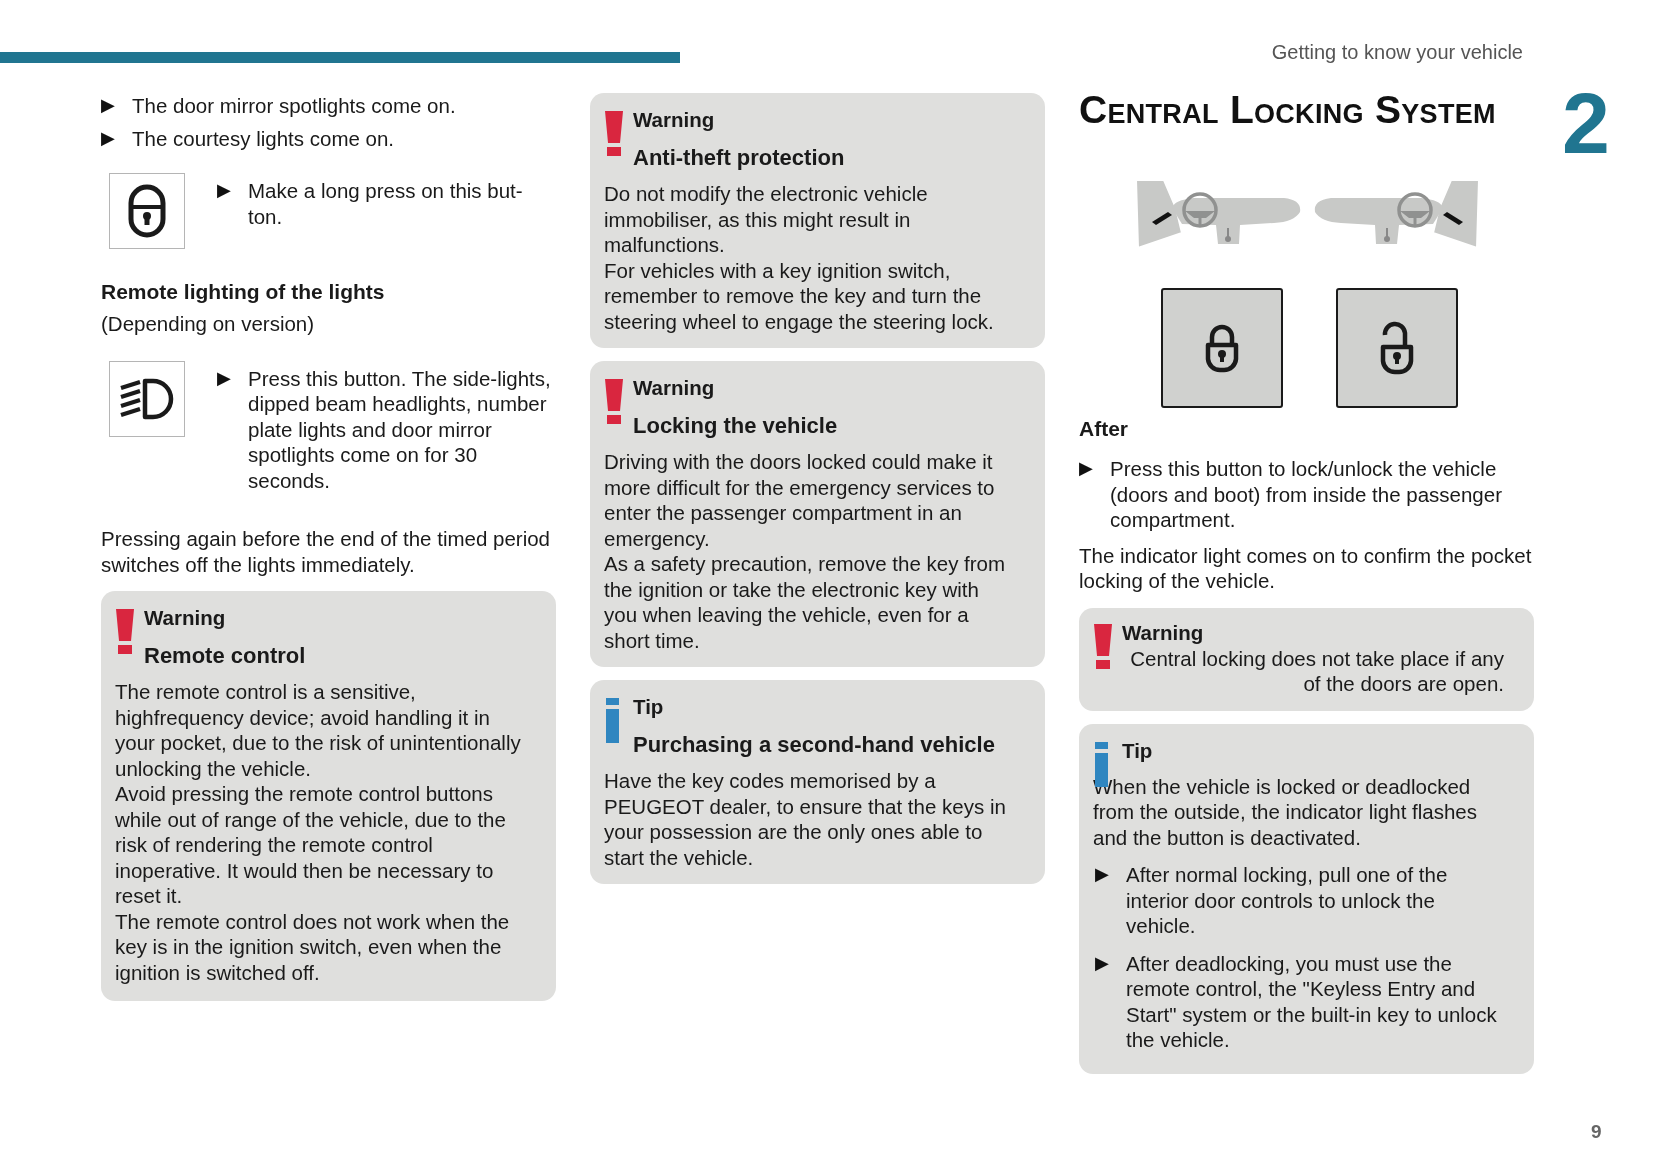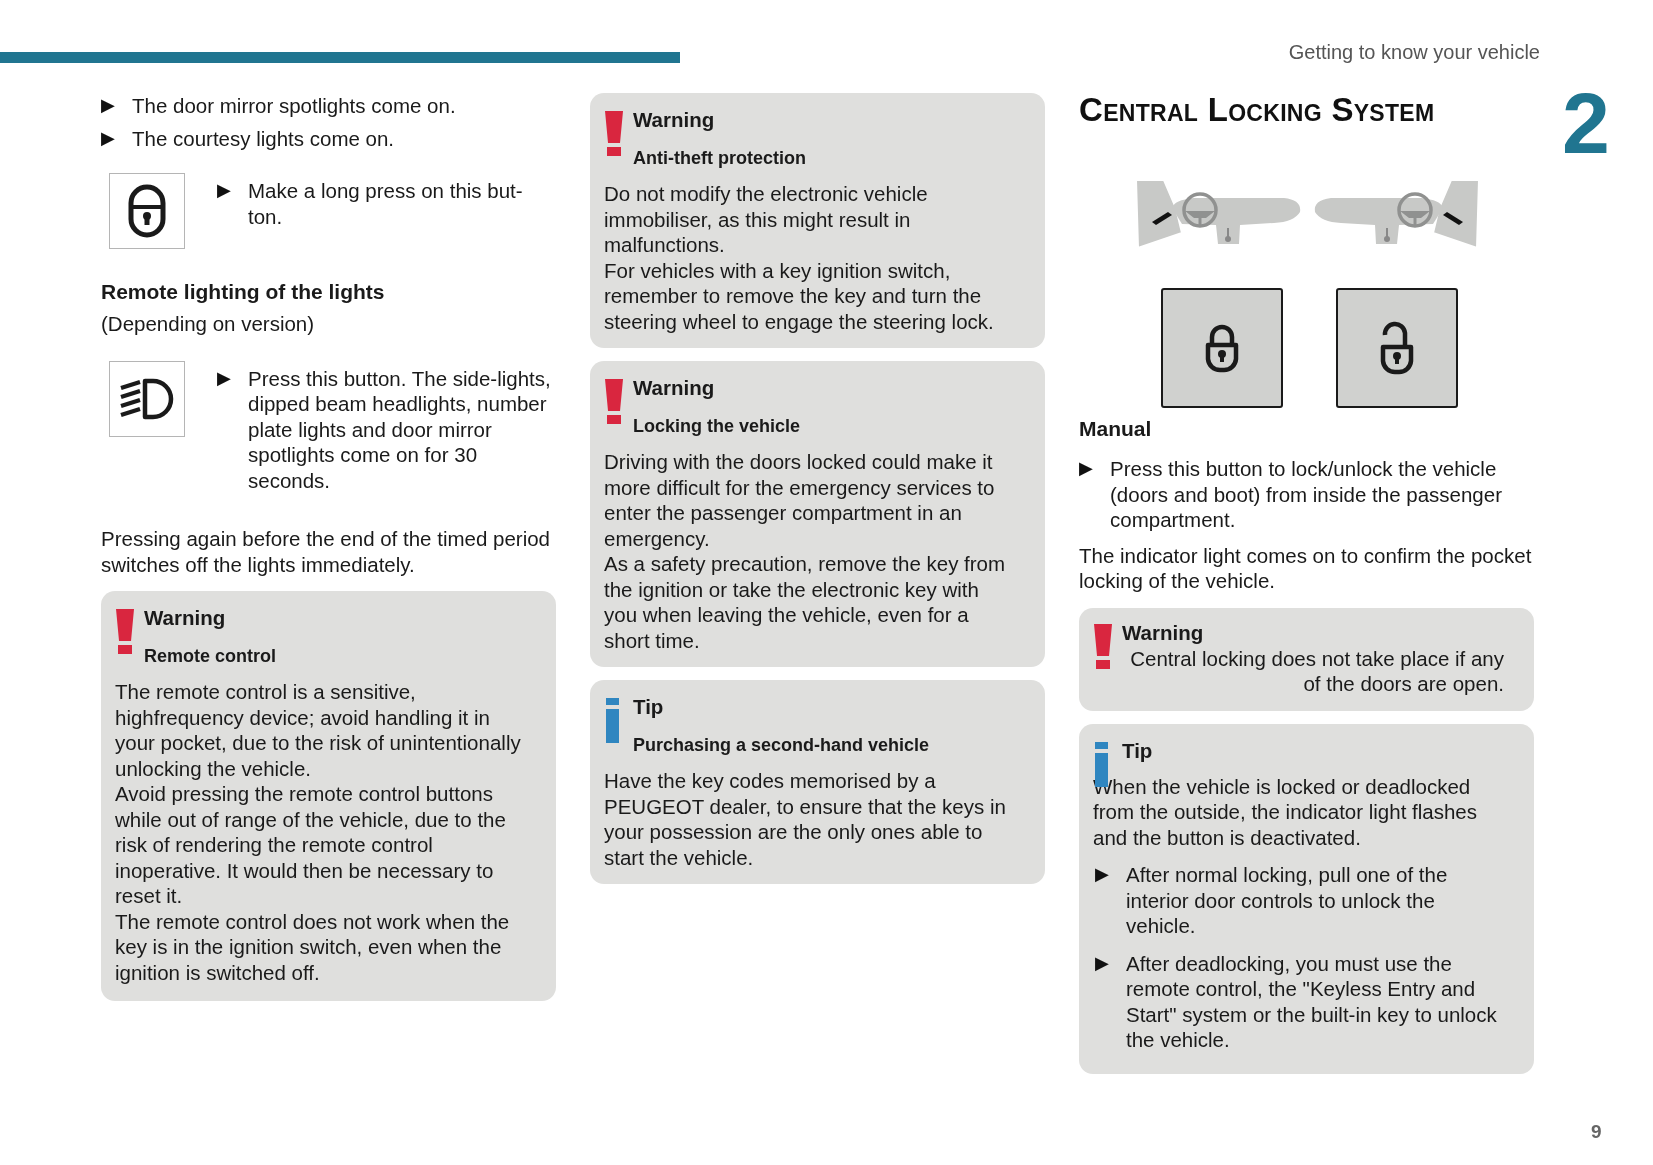--- a/index.html
+++ b/index.html
@@ -1,20 +1,20 @@
 <!DOCTYPE html>
 <html><head>
   <meta charset="utf-8">
   <style>
     * { box-sizing: border-box; margin: 0; padding: 0; }
     html, body { width: 1653px; height: 1165px; background: #ffffff; overflow: hidden; }
     body { position: relative; font-family: "Liberation Sans", sans-serif; color: #1a1a1a; font-size: 20.5px; line-height: 25.5px; }
 
     .top-bar { position: absolute; left: 0; top: 52px; width: 680px; height: 11px; background: #207590; }
-    .running-header { position: absolute; right: 113px; top: 40px; font-size: 20px; color: #555555; text-align: center; }
+    .running-header { position: absolute; right: 130px; top: 40px; font-size: 20px; color: #555555; text-align: center; }
     .chapter-num { position: absolute; left: 1562px; top: 78px; font-size: 86px; line-height: 90px; font-weight: bold; color: #207590; }
     .page-num { position: absolute; left: 1591px; top: 1119px; font-size: 19px; font-weight: bold; color: #666666; }
 
     .col { position: absolute; top: 93px; width: 455px; }
     .col1 { left: 101px; }
     .col2 { left: 590px; }
     .col3 { left: 1079px; width: 455px; }
 
     .bullet { display: flex; align-items: flex-start; margin-bottom: 7px; }
     .bullet .tri { flex: 0 0 31px; font-size: 18px; line-height: 25px; color: #111; }
@@ -23,25 +23,25 @@
     .icon-row { display: flex; align-items: flex-start; }
     .icon-box { flex: 0 0 76px; width: 76px; height: 76px; border: 1.5px solid #b5b5b5; display: flex; align-items: center; justify-content: center; margin-left: 8px; background: #fff; }
     .icon-row .bullet { margin-left: 32px; flex: 1; margin-top: 5px; }
 
     h3.subhead { font-size: 21px; font-weight: bold; margin: 0; line-height: 26px; }
 
     .box { background: #dfdfdd; border-radius: 14px; padding: 14px 30px 14px 14px; position: relative; }
     .box .head { position: relative; padding-left: 29px; }
     .box .mark { position: absolute; left: 0; top: 2px; width: 20px; height: 48px; }
     .box .kind { font-weight: bold; font-size: 20.5px; line-height: 26px; }
-    .box .title { font-weight: bold; font-size: 18px; line-height: 26px; margin-top: 12px; }
+    .box .title { font-weight: bold; font-size: 22px; line-height: 26px; margin-top: 12px; }
     .box .body { margin-top: 10px; }
     .box p { margin: 0; }
 
-    .section-title { font-size: 33px; line-height: 36px; font-weight: bold; color: #111; font-variant: small-caps; letter-spacing: 0.3px; }
+    .section-title { font-size: 39px; line-height: 36px; font-weight: bold; color: #111; font-variant: small-caps; letter-spacing: 0.3px; }
 
     .illus { position: relative; height: 260px; }
   </style>
 </head>
 <body>
 
 <div class="top-bar"></div>
 <div class="running-header">Getting to know your vehicle</div>
 <div class="chapter-num">2</div>
 <div class="page-num">9</div>
@@ -196,21 +196,21 @@
     <div style="position:absolute; left:257px; top:160px; width:122px; height:120px; background:#d0d1cf; border:2.5px solid #1a1a1a; border-radius:3px; display:flex; align-items:center; justify-content:center;">
       <svg width="34" height="54" viewBox="0 0 34 54">
         <path d="M5 14 A10 10 0 0 1 25 12 L25 26" fill="none" stroke="#1a1a1a" stroke-width="4.5"></path>
         <path d="M3 26 L31 26 L31 40 A12 12 0 0 1 19 51 L15 51 A12 12 0 0 1 3 40 Z" fill="none" stroke="#1a1a1a" stroke-width="4.5" stroke-linejoin="round"></path>
         <circle cx="17" cy="35" r="4" fill="#1a1a1a"></circle>
         <rect x="15" y="35" width="4" height="8" fill="#1a1a1a"></rect>
       </svg>
     </div>
   </div>
 
-  <h3 class="subhead" style="margin-top: 28px;">Manual</h3>
+  <h3 class="subhead" style="margin-top: 28px;">After</h3>
   <div class="bullet" style="margin-top: 14px;">
     <span class="tri">▶</span>
     <span class="txt">Press this button to lock/unlock the vehicle (doors and boot) from inside the passenger compartment.</span>
   </div>
   <p style="margin-top: 10px;">The indicator light comes on to confirm the pocket locking of the vehicle.</p>
 
   <div class="box" style="margin-top: 14px; padding-top: 12px;">
     <div class="head" style="padding-left: 29px;">
       <svg class="mark" viewBox="0 0 20 48">
         <polygon points="1,2 19,2 16,34 4,34" fill="#d9263f"></polygon>

